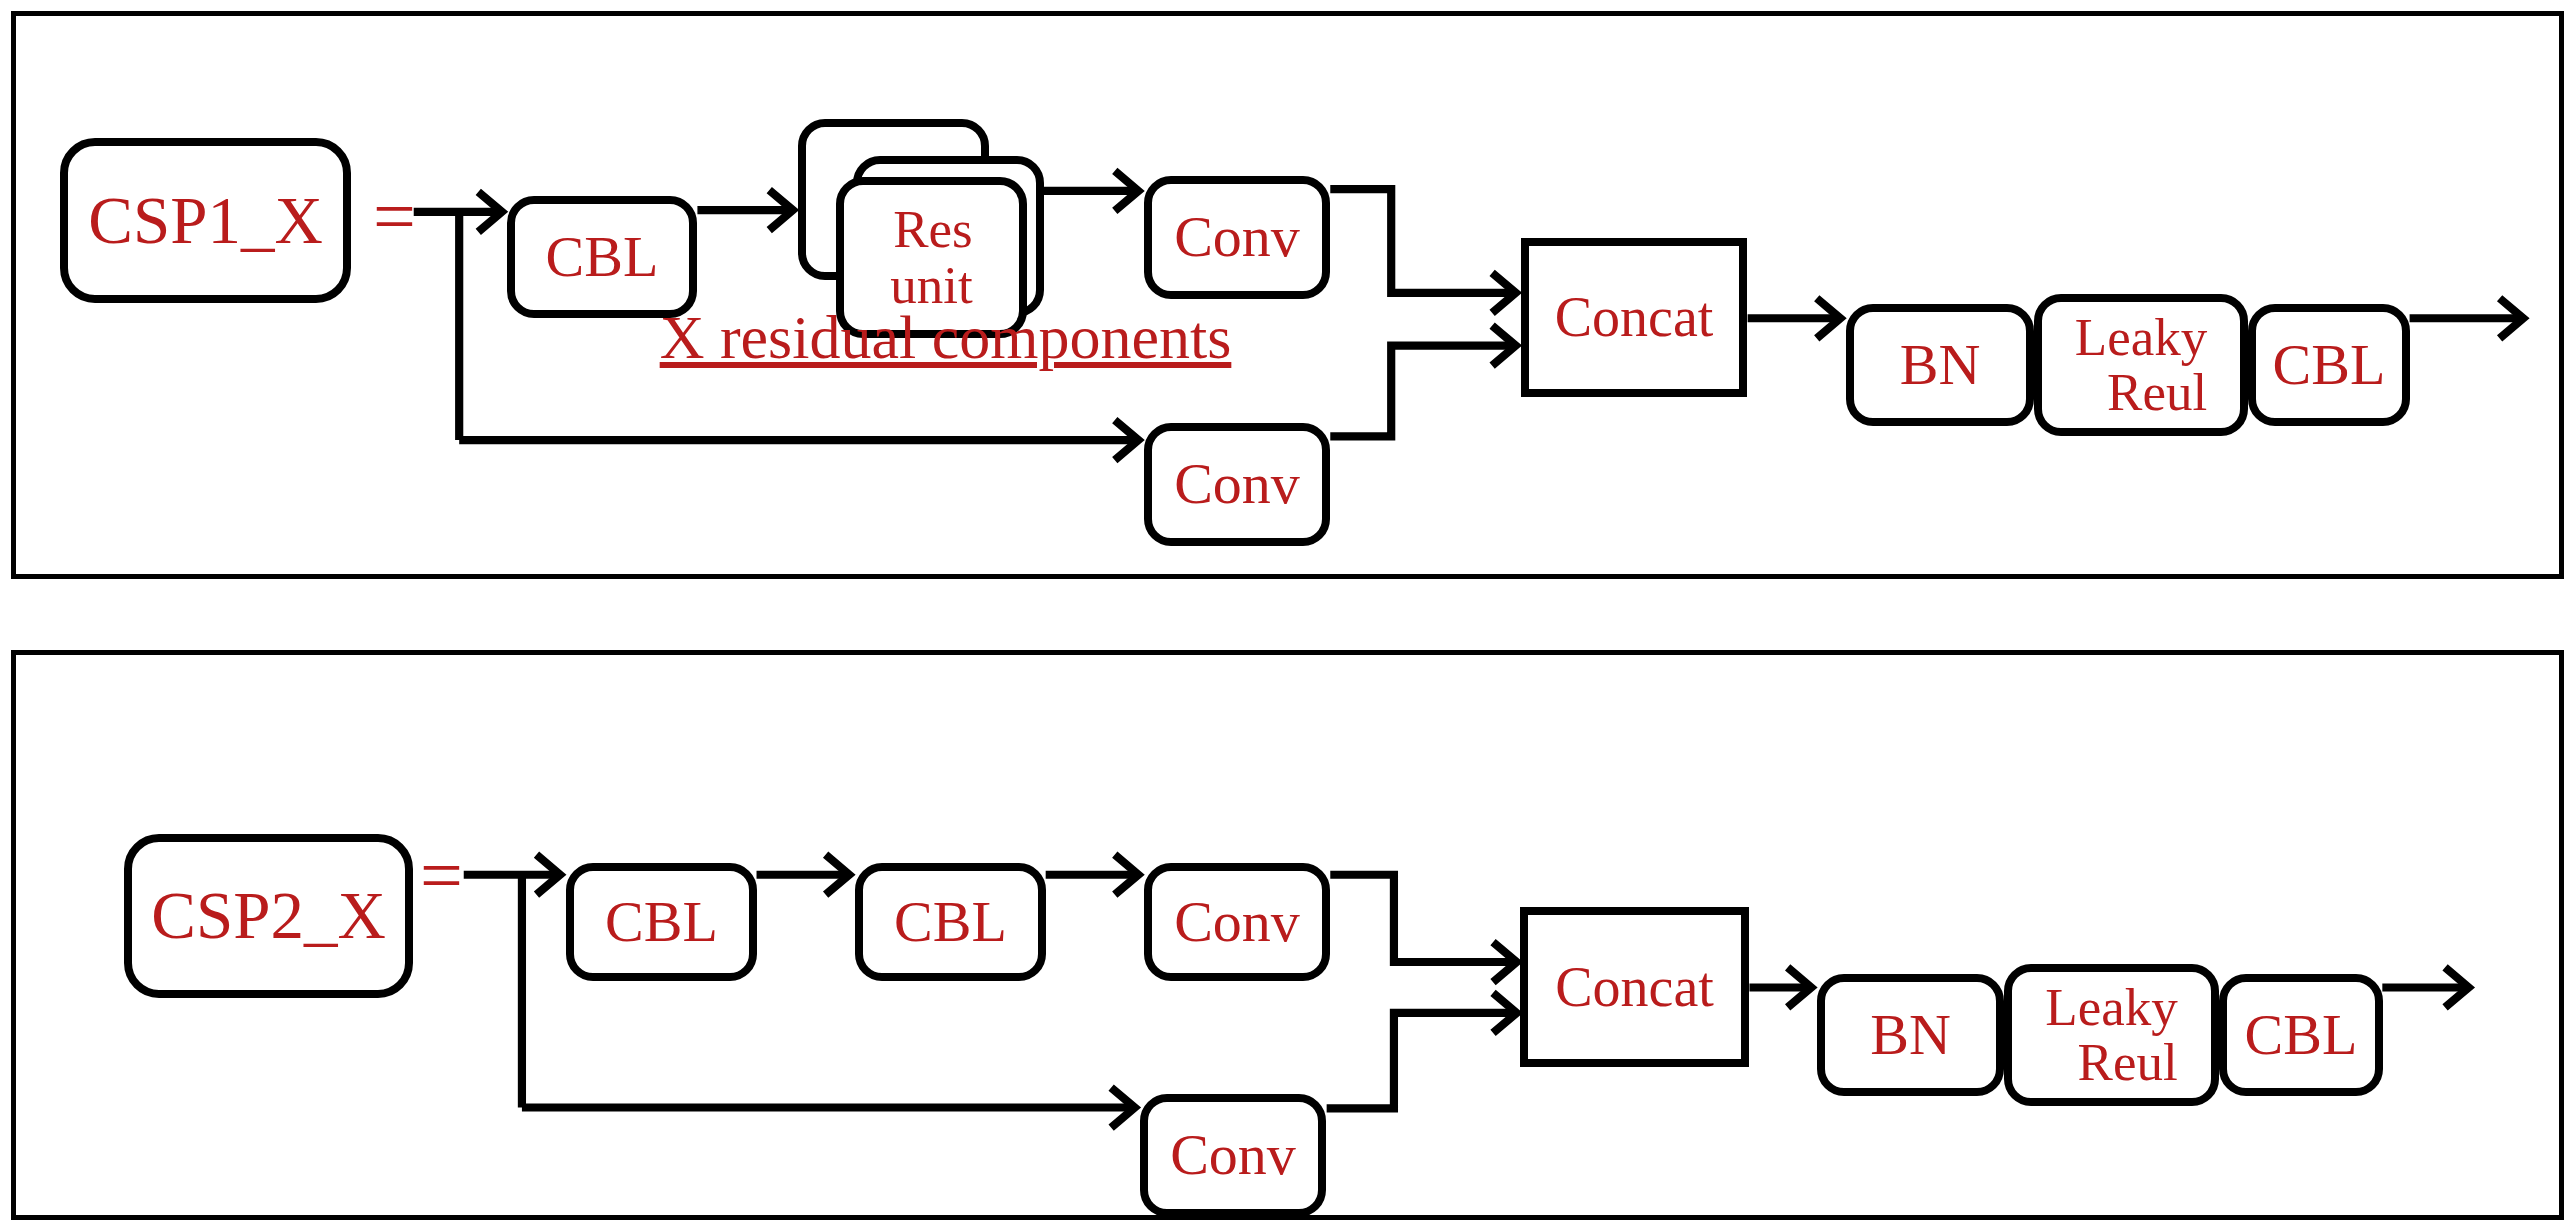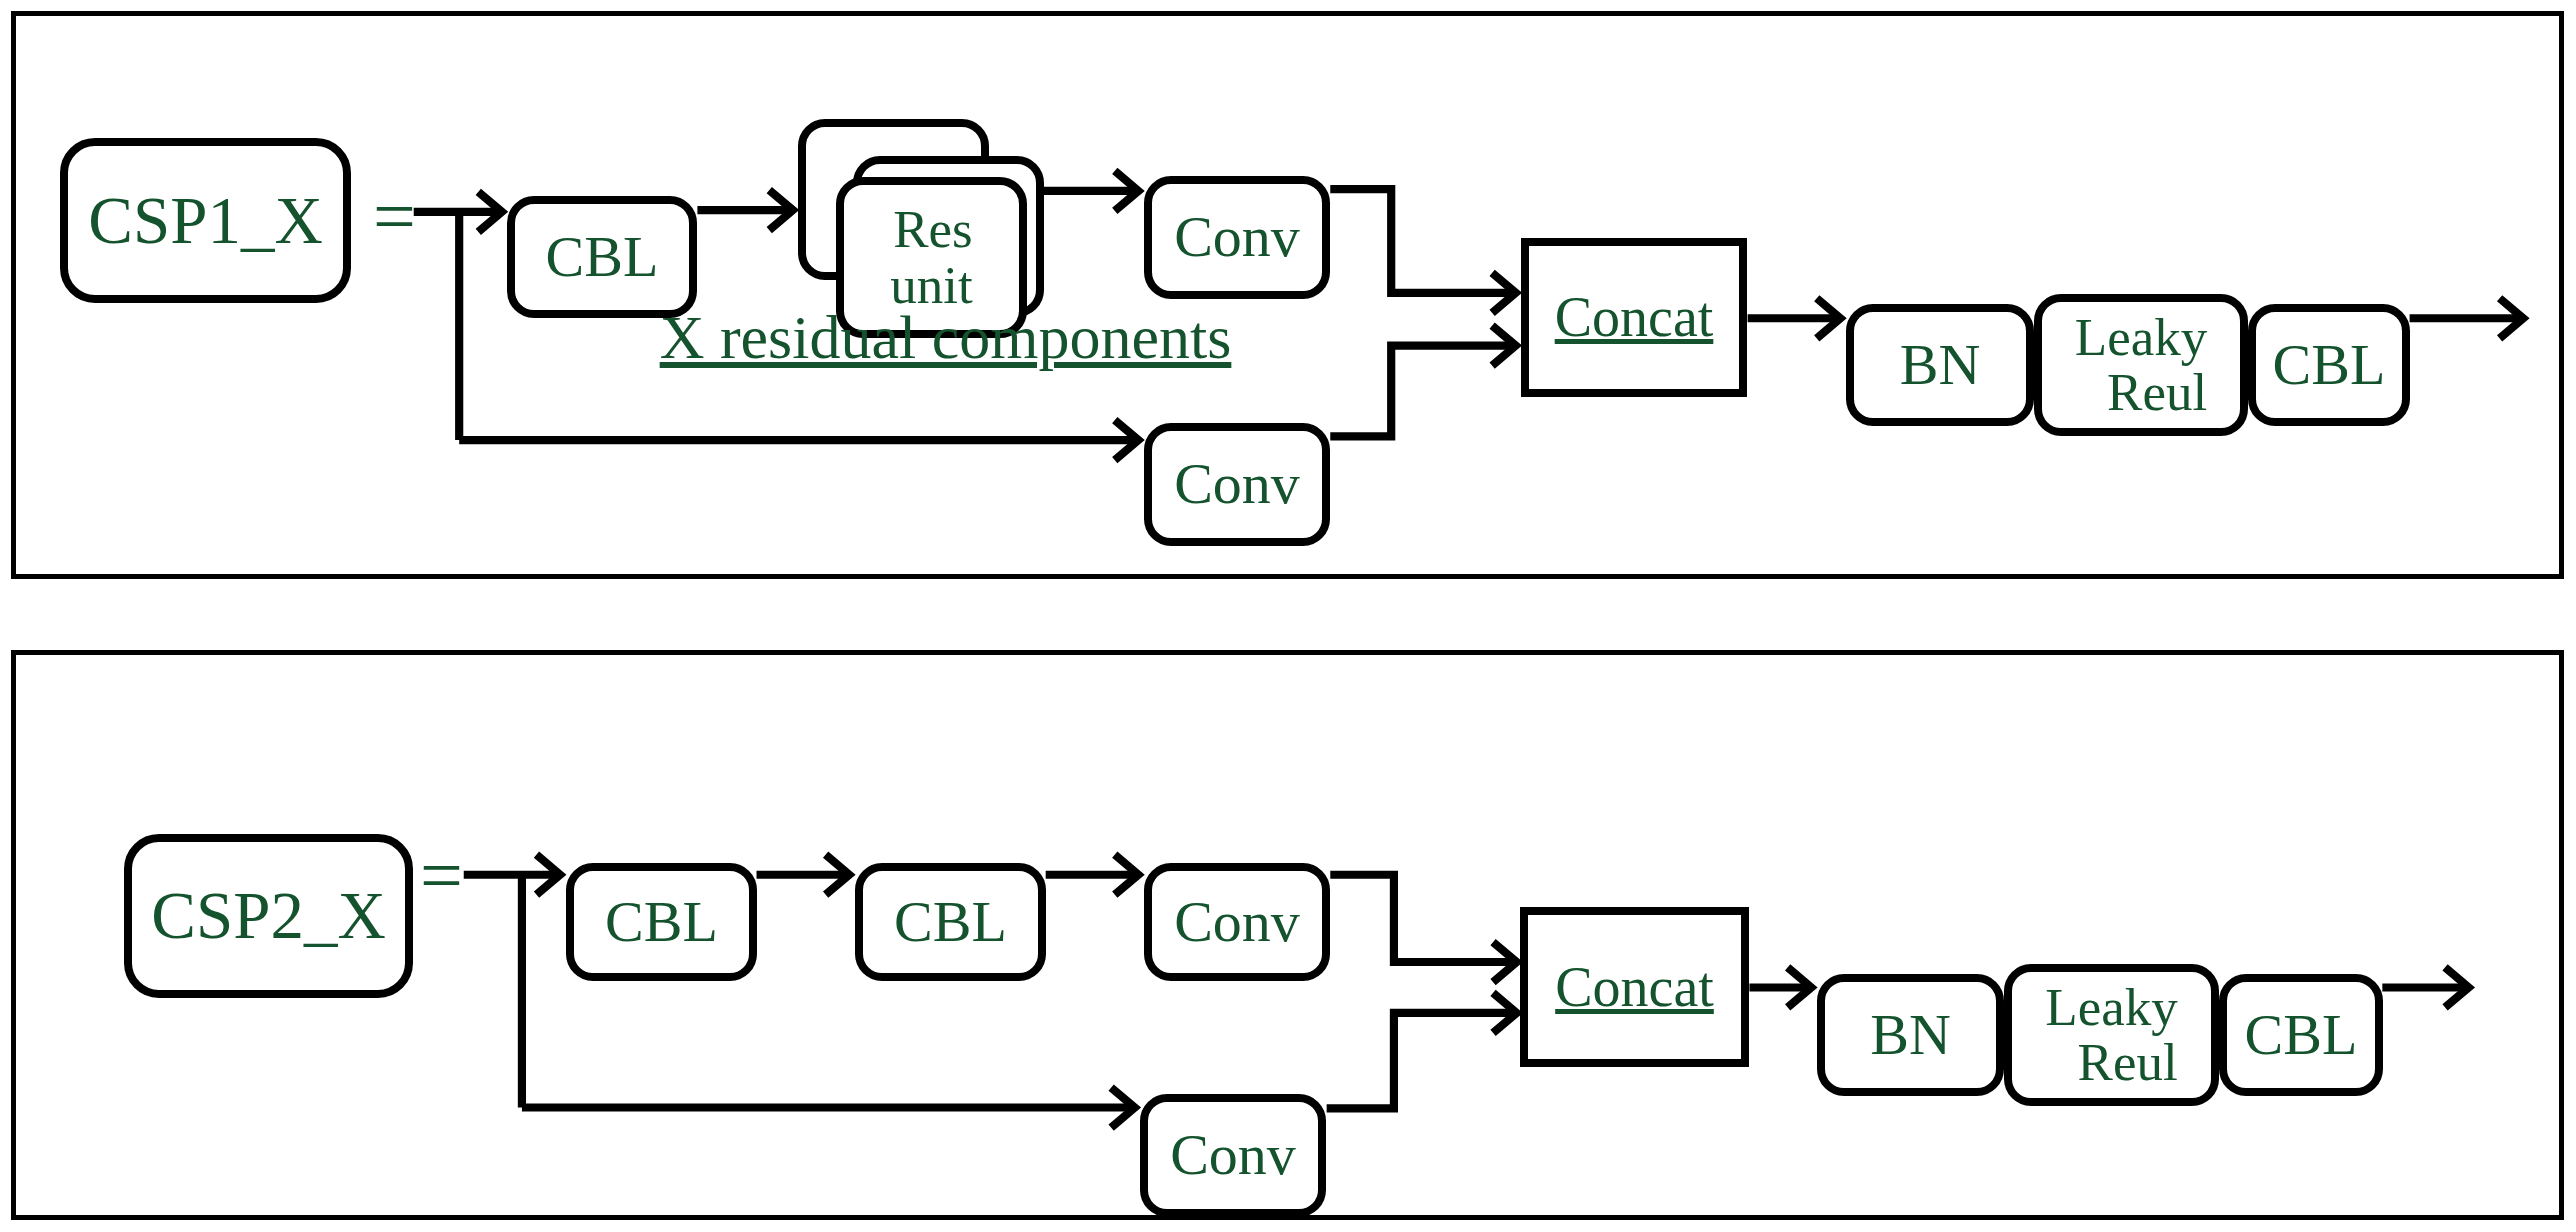--- a/index.html
+++ b/index.html
@@ -1,21 +1,21 @@
 <!DOCTYPE html>
 <html style="font-size:14.5px"><head>
 <meta charset="utf-8">
 <style>
   html,body{margin:0;padding:0;background:#ffffff;}
   #stage{
     position:relative;
     width:2576px;height:1233px;
     background:#ffffff;
     font-family:"Liberation Serif",serif;
-    color:#14532d;
+    color:#b91c1c;
     overflow:hidden;
   }
   .panel{
     position:absolute;
     box-sizing:border-box;
     border:5.5px solid #000;
     background:transparent;
     z-index:0;
   }
   svg.connectors{
@@ -32,21 +32,21 @@
     border:8.2px solid #000;
     display:flex;align-items:center;justify-content:center;
     text-align:center;
     line-height:1.04;
     white-space:pre-line;
     z-index:2;
     font-family:"Liberation Serif",serif;
   }
   .rounded{border-radius:27px;margin-top:47px;}
   .bigrounded{border-radius:35px;}
-  .sharp{border-radius:0;text-decoration:underline;}
+  .sharp{border-radius:0;}
   .annotation{
     position:absolute;
     text-align:center;
     z-index:2;
     font-family:"Liberation Serif",serif;
     white-space:nowrap;
   }
   .equals{
     position:absolute;
     z-index:2;

